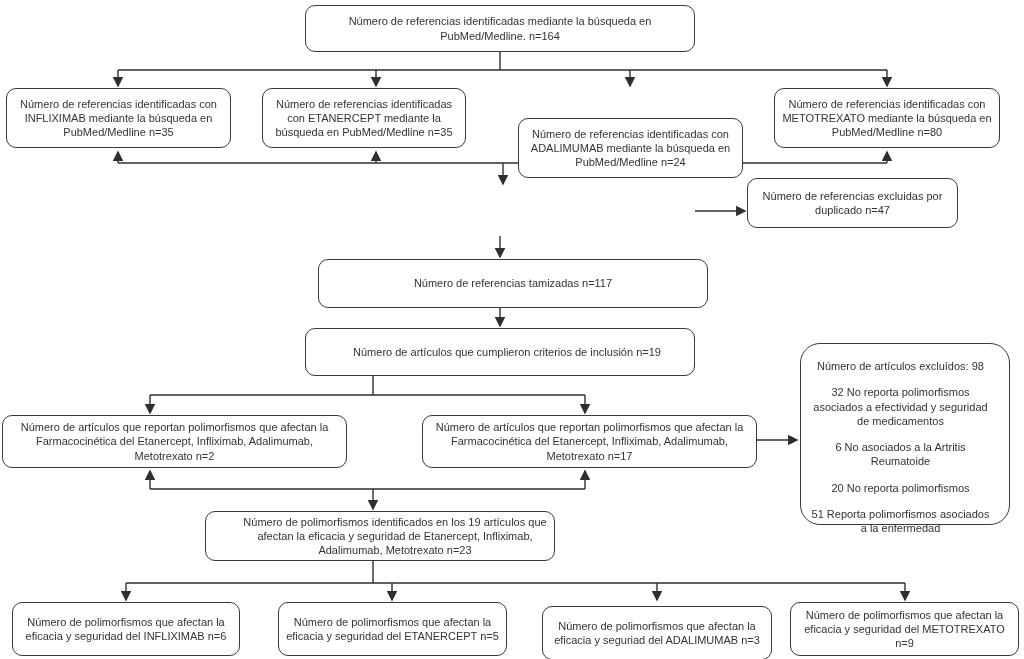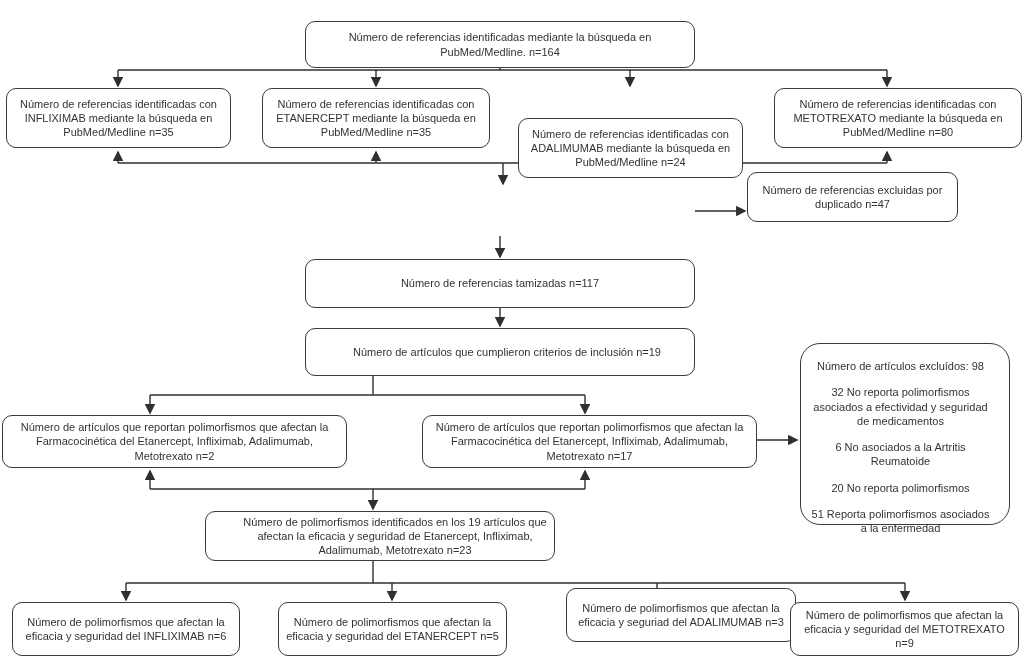--- a/index.html
+++ b/index.html
@@ -20,35 +20,35 @@
     box-sizing:border-box;
     display:flex;
     align-items:center;
     justify-content:center;
     text-align:center;
     font-size:11px;
     line-height:1.3;
     padding:2px 7px;
   }
   
-  #b-top{left:305px;top:5px;width:390px;height:47px;margin-top:16px;}
+  #b-top{left:305px;top:5px;width:390px;height:47px;}
   #b-inf{left:6px;top:88px;width:225px;height:60px;}
-  #b-eta{left:262px;top:88px;width:228px;height:60px;}
+  #b-eta{left:262px;top:88px;width:204px;height:60px;}
   #b-ada{left:518px;top:88px;width:225px;height:60px;margin-top:30px;}
-  #b-met{left:774px;top:88px;width:248px;height:60px;}
+  #b-met{left:774px;top:88px;width:226px;height:60px;}
   #b-dedup{left:305px;top:186px;width:390px;height:50px;}
-  #b-dupexc{left:747px;top:172px;width:211px;height:50px;}
-  #b-screen{left:305px;top:259px;width:390px;height:49px;}
+  #b-dupexc{left:747px;top:178px;width:211px;height:50px;}
+  #b-screen{left:318px;top:259px;width:390px;height:49px;}
   #b-incl{left:305px;top:328px;width:390px;height:48px;padding-left:21px;}
   #b-pkleft{left:2px;top:415px;width:345px;height:53px;}
   #b-pkright{left:422px;top:415px;width:335px;height:53px;}
   #b-polytotal{left:205px;top:511px;width:350px;height:50px;padding-left:37px;}
   #b-polyinf{left:12px;top:602px;width:228px;height:54px;}
   #b-polyeta{left:278px;top:602px;width:229px;height:54px;}
-  #b-polyada{left:542px;top:588px;width:230px;height:54px;margin-left:24px;}
+  #b-polyada{left:542px;top:606px;width:230px;height:54px;}
   #b-polymet{left:790px;top:602px;width:229px;height:54px;}
   #b-excpanel{
     left:800px;top:343px;width:210px;height:182px;
     border-radius:20px;
     flex-direction:column;
     justify-content:flex-start;
     padding:15px 19px 8px 10px;
     gap:12px;
   }
   .panel-line{width:100%;}

